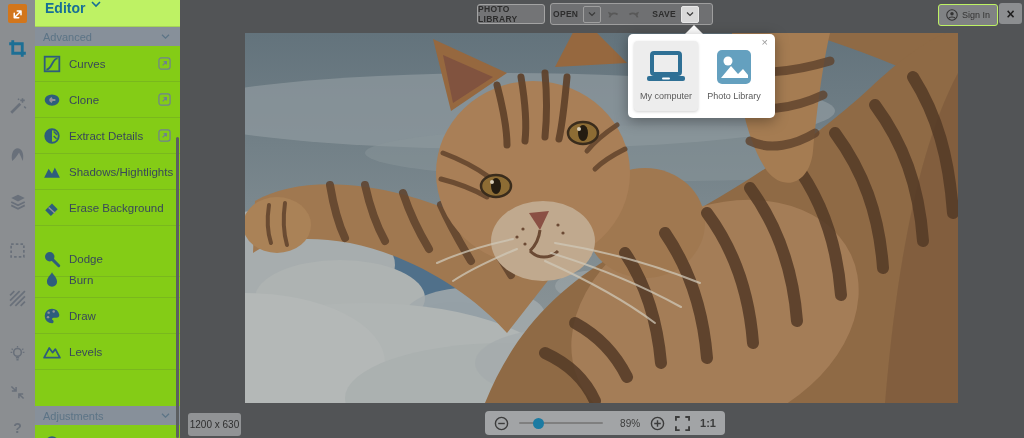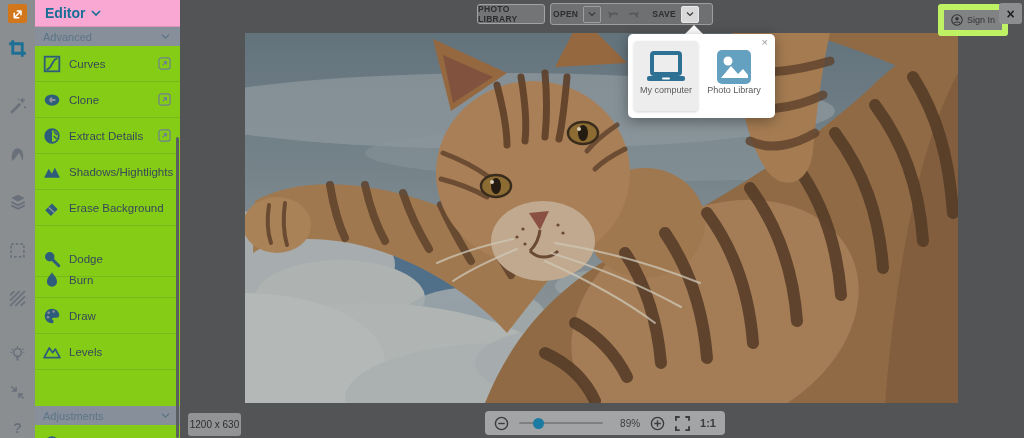--- a/index.html
+++ b/index.html
@@ -7,22 +7,22 @@
          background:#525456;font-family:"Liberation Sans",sans-serif;
          -webkit-font-smoothing:antialiased;}
   .abs{position:absolute;}
 
   
   .sidebar{left:0;top:0;width:180px;height:438px;background:#8f9296;}
   .logo-btn{left:0;top:0;width:35px;height:27px;background:#8b8e91;
             display:flex;align-items:center;justify-content:center;cursor:pointer;}
   .logo-sq{width:19px;height:19px;background:#d2761c;border-radius:2px;
            display:flex;align-items:center;justify-content:center;}
-  .editor-header{left:35px;top:0;width:145px;height:27px;background:#f9a8d4;
-                 display:flex;align-items:center;gap:6px;padding-left:10px;box-sizing:border-box;
+  .editor-header{left:35px;top:0;width:145px;height:27px;background:#bef264;
+                 display:flex;align-items:flex-start;gap:6px;padding-left:10px;box-sizing:border-box;
                  border-bottom:1px solid rgba(0,0,0,.12);cursor:pointer;}
   .editor-title{color:#176f96;font-size:14px;font-weight:bold;}
   .tool-strip{left:0;top:27px;width:35px;height:411px;background:#8b8e91;
               border-right:1px solid rgba(0,0,0,.10);}
   .strip-icon{position:absolute;left:0;width:35px;height:26px;display:flex;
               align-items:center;justify-content:center;color:#69707a;cursor:pointer;}
   .strip-icon.active{color:#1d6f95;}
   .panel{left:35px;top:27px;width:145px;height:411px;background:#84cc16;overflow:hidden;}
   .sec-head{position:absolute;left:0;width:145px;height:19px;background:#87909a;
             display:flex;align-items:center;justify-content:space-between;
@@ -49,37 +49,37 @@
   .tb-label{font-size:8.5px;font-weight:bold;color:#2d2d2d;letter-spacing:.3px;cursor:pointer;}
   .chev-box{width:16px;height:15px;border:1px solid #9e9e9e;border-radius:2px;
             display:flex;align-items:center;justify-content:center;color:#3a3a3a;cursor:pointer;}
   .chev-box.lit{background:#d9d9d9;border-color:#e8e8e8;}
   .hist-btn{width:15px;height:15px;display:flex;align-items:center;justify-content:center;
             color:#585858;cursor:pointer;}
   .popup-caret{left:685px;top:25px;width:0;height:0;border-left:9px solid transparent;
                border-right:9px solid transparent;border-bottom:9px solid #ffffff;}
 
   
-  .signin{left:938px;top:4px;width:58px;height:20px;background:#808284;border:6px solid #bef264;
+  .signin{left:938px;top:4px;width:58px;height:20px;background:#808284;border:1px solid #bef264;
           border-radius:3px;display:flex;align-items:center;justify-content:center;gap:4px;
           font-size:9px;color:#333;cursor:pointer;}
   .x-close{left:999px;top:3px;width:23px;height:21px;background:#8c8e90;border-radius:3px;
            display:flex;align-items:center;justify-content:center;font-size:14px;font-weight:bold;
            color:#1e1e1e;cursor:pointer;}
 
   
   .popup{left:628px;top:34px;width:147px;height:84px;background:#ffffff;border-radius:5px;
          box-shadow:0 3px 14px rgba(0,0,0,.35);}
   .popup-close{position:absolute;top:2px;right:7px;font-size:11px;color:#9a9a9a;cursor:pointer;}
   .tile{position:absolute;top:7px;width:64px;height:70px;border-radius:4px;
         display:flex;flex-direction:column;align-items:center;justify-content:flex-start;
         cursor:pointer;}
   .tile.sel{background:#ededed;box-shadow:0 1px 3px rgba(0,0,0,.18);}
   .tile .ticon{margin-top:8px;height:36px;display:flex;align-items:center;justify-content:center;}
-  .tile .tlbl{font-size:9px;color:#5a5a5a;}
+  .tile .tlbl{font-size:9px;color:#5a5a5a;margin-top:6px;}
 
   
   .dims-chip{left:188px;top:413px;width:53px;height:23px;background:#919395;border-radius:3px;
              display:flex;align-items:center;justify-content:center;font-size:10px;color:#2f2f2f;}
   .zoombar{left:485px;top:411px;width:240px;height:24px;background:#a2a4a6;border-radius:4px;
            display:flex;align-items:center;padding:0 9px;box-sizing:border-box;gap:10px;color:#3c3c3c;}
   .ztrack{position:relative;width:86px;height:2px;background:#7f7f7f;border-radius:1px;cursor:pointer;}
   .zthumb{position:absolute;left:14px;top:-4.5px;width:11px;height:11px;border-radius:50%;
           background:#1c7ba2;cursor:pointer;}
   .zpct{font-size:10px;width:28px;text-align:right;}

